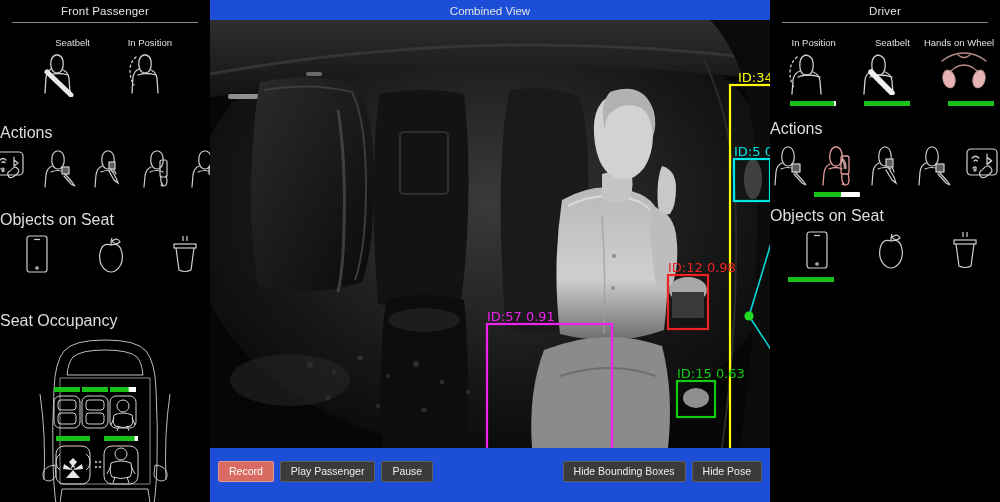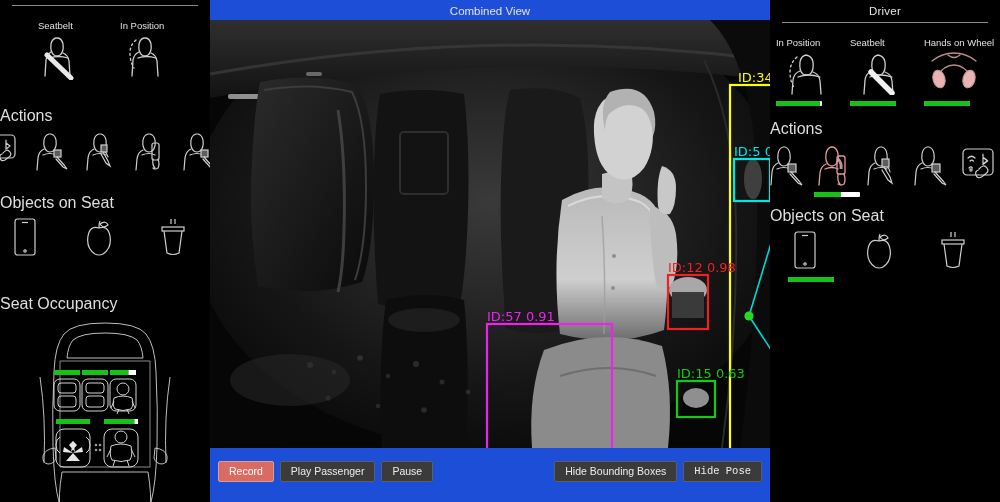--- a/index.html
+++ b/index.html
@@ -24,21 +24,21 @@
   .panel-rule {
     height: 1px; background: #8a8a8a; margin: 5px 12px 0 12px;
   }
 
   .section-title {
     text-align: left; font-size: 16px; color: #dedede;
     margin-top: 10px; margin-bottom: 4px;
   }
 
   .row { display: flex; justify-content: center; align-items: flex-end; }
-  .cell { display: flex; flex-direction: column; align-items: flex-start; }
+  .cell { display: flex; flex-direction: column; align-items: flex-end; }
   .cell-label { font-size: 9.5px; color: #e0e0e0; margin-bottom: 3px; white-space: nowrap; }
 
   .glyph { display: block; }
 
   
   .bar {
     width: 46px; height: 5px; background: #ffffff; margin-top: 2px;
     position: relative; overflow: hidden; border-radius: 1px;
   }
   .bar > i { position: absolute; left: 0; top: 0; bottom: 0; background: #15c215; display: block; }
@@ -74,20 +74,21 @@
   }
   .btn.record { background: #d96b63; border-color: #e09a93; color: #fff; }
   .spacer { flex: 1; }
 </style>
 </head>
 <body>
 
 <div id="app">
 
   <div class="side-panel" id="panel-left">
+    <div class="panel-title">Front Passenger</div>
     <div class="panel-rule"></div>
 
     <div class="row" style="margin-top:14px; gap:30px;">
       <div class="cell">
         <div class="cell-label">Seatbelt</div>
         <span class="glyph">
           <svg width="52" height="46" viewBox="0 0 52 46">
             <g fill="none" stroke="#cfcfcf" stroke-width="1.3" stroke-linecap="round">
               <path d="M18 4 q-4 1 -5 6 q-1 8 3 11 q3 2 6 0 q4 -3 3 -11 q-1 -5 -5 -6z"></path>
               <path d="M13 18 q-4 2 -5 8 l-1 16"></path>
@@ -461,21 +462,21 @@
           </g>
       </svg>
     </div>
 
     <div id="toolbar">
       <button class="btn record">Record</button>
       <button class="btn">Play Passenger</button>
       <button class="btn">Pause</button>
       <div class="spacer"></div>
       <button class="btn">Hide Bounding Boxes</button>
-      <button class="btn" style="margin-right:0;font-family:Liberation Mono, monospace;">Hide Pose</button>
+      <button class="btn" style="margin-right:0;">Hide Pose</button>
     </div>
   </div>
 
   <div class="side-panel" id="panel-right">
     <div class="panel-title">Driver</div>
     <div class="panel-rule"></div>
 
     <div class="row" style="margin-top:14px; gap:14px;">
       <div class="cell">
         <div class="cell-label">In Position</div>

